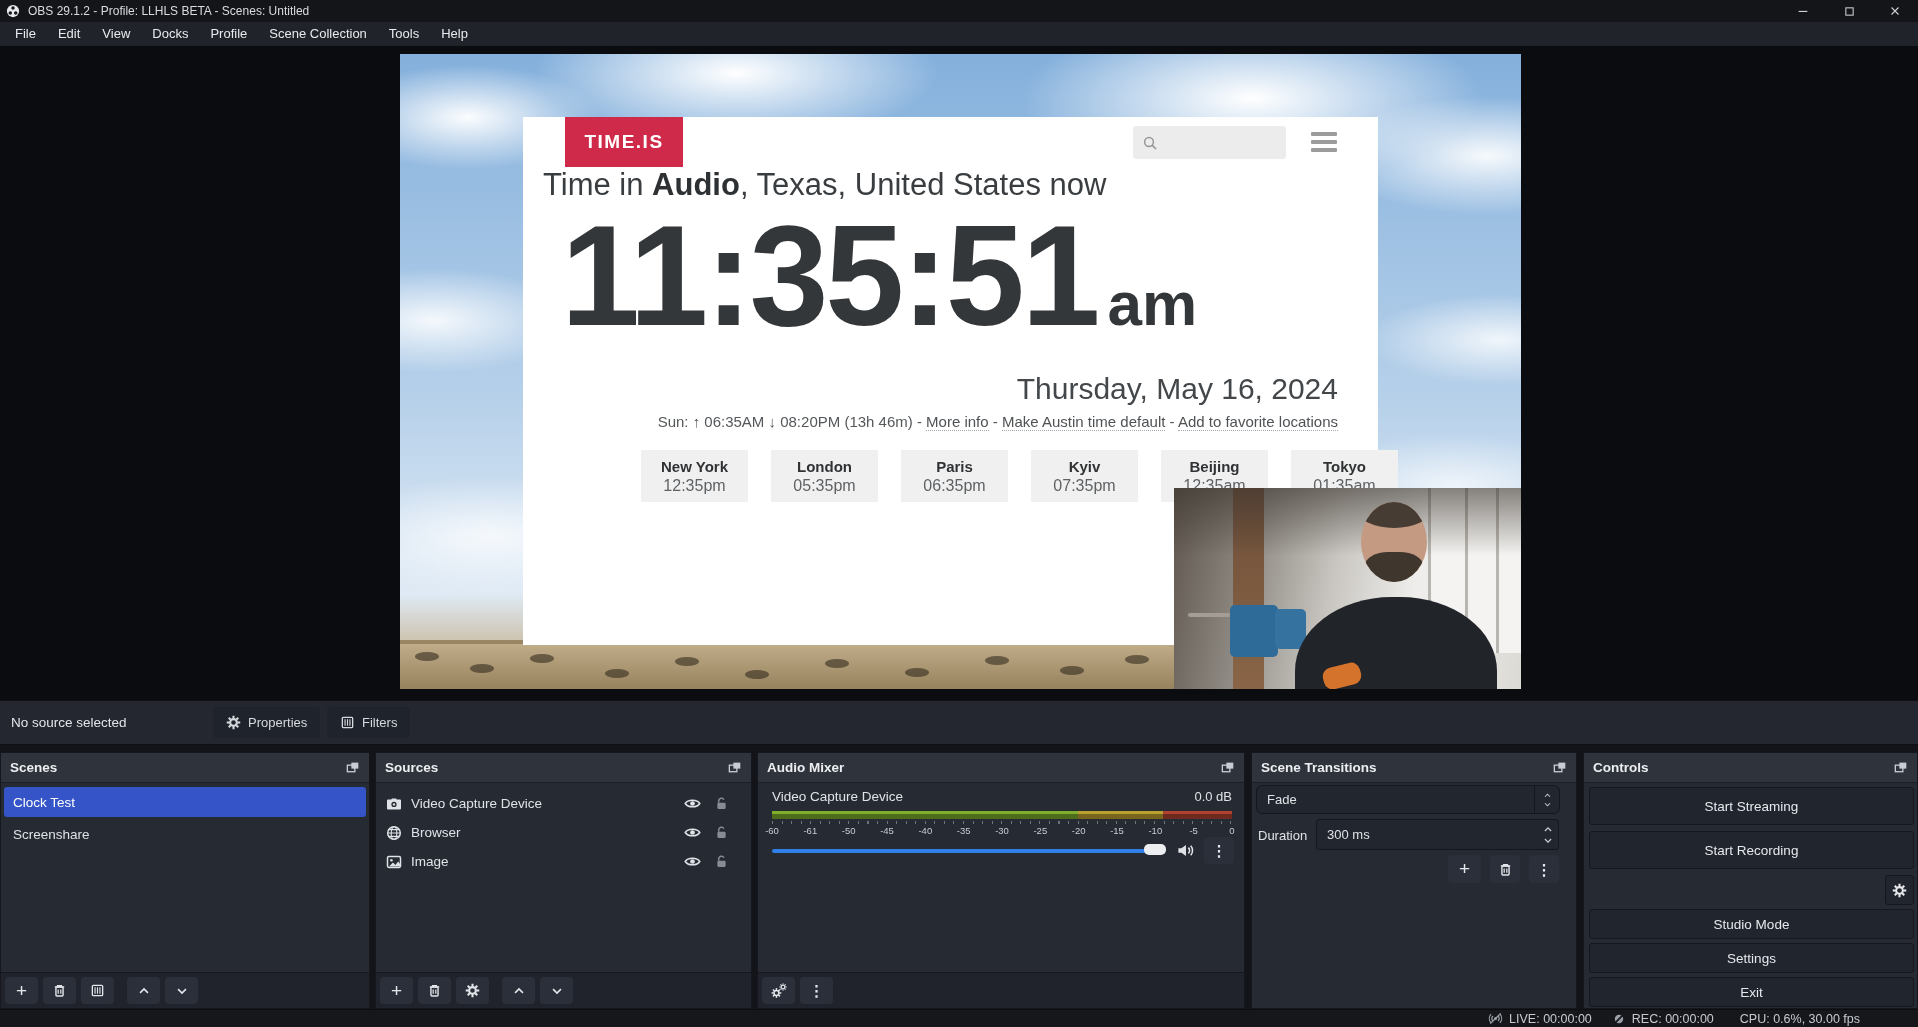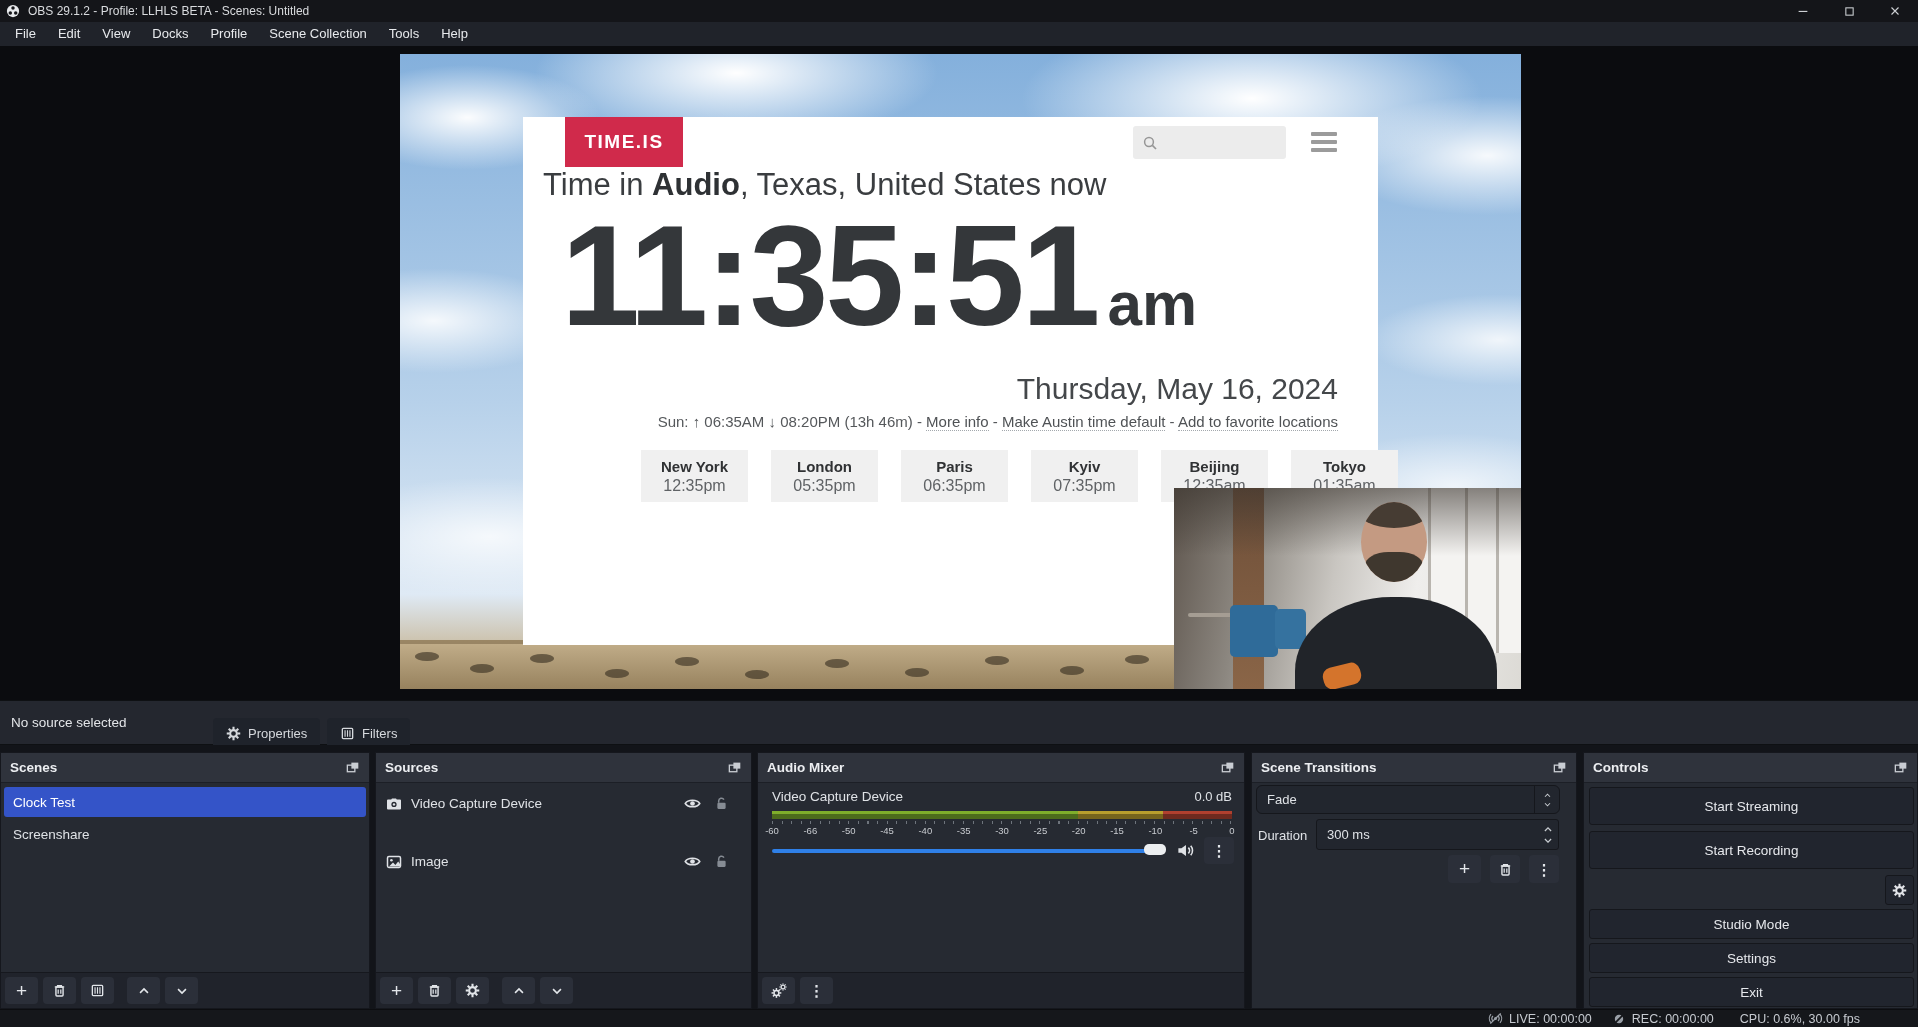--- a/index.html
+++ b/index.html
@@ -68,21 +68,21 @@
   .wc-desk{position:absolute;background:#a59d93;border-radius:2px;}
   .wc-hoodie{position:absolute;left:35%;top:54%;width:58%;height:46%;background:#212429;border-radius:48% 48% 0 0/80% 80% 0 0;}
   .wc-head{position:absolute;left:54%;top:7%;width:66px;height:80px;border-radius:50%;background:#c49a82;overflow:hidden;}
   .wc-hair{position:absolute;left:-6%;top:-14%;width:112%;height:46%;background:#463c33;border-radius:50%;}
   .wc-beard{position:absolute;left:6%;bottom:-4%;width:88%;height:42%;background:#3f372e;border-radius:40% 40% 50% 50%;}
   .wc-orange{position:absolute;left:43%;bottom:2px;width:38px;height:22px;border-radius:9px;background:#d4742c;transform:rotate(-14deg);}
 
   
   .srcbar{position:absolute;left:0;top:700px;width:1918px;height:45px;background:#24272f;border-top:1px solid #0e1013;border-bottom:1px solid #0e1013;box-sizing:border-box;}
   .srcbar-status{position:absolute;left:11px;top:0;line-height:43px;font-size:13.5px;color:#e3e5e8;}
-  .srcbtn{position:absolute;top:17px;height:31px;background:#1f232b;border-radius:4px;display:flex;align-items:center;gap:7px;padding:0 13px;font-size:13px;color:#d6d9dd;}
+  .srcbtn{position:absolute;top:6px;height:31px;background:#1f232b;border-radius:4px;display:flex;align-items:center;gap:7px;padding:0 13px;font-size:13px;color:#d6d9dd;}
 
   
   .docks{position:absolute;left:0;top:745px;width:1918px;height:264px;background:#121419;}
   .panel{position:absolute;top:7px;height:257px;background:#262a32;border:1px solid #15171d;box-sizing:border-box;}
   .panel-h{height:30px;background:#2f333c;display:flex;align-items:center;padding:0 9px;font-size:13.5px;font-weight:bold;color:#eceef1;border-bottom:1px solid #1c1f26;box-sizing:border-box;}
   .dockic{margin-left:auto;color:#c9cdd3;}
   .panel-b{position:relative;height:225px;}
   .ptoolbar{position:absolute;left:0;right:0;bottom:0;height:36px;background:#20232b;border-top:1px solid #16181e;display:flex;align-items:center;padding:0 4px;gap:5px;box-sizing:border-box;}
   .tbtn{width:33px;height:27px;background:#2b2f39;border-radius:4px;display:flex;align-items:center;justify-content:center;color:#e3e6ea;flex:none;}
   .tbtn .txt{font-size:19px;line-height:1;color:#e3e6ea;}
@@ -429,20 +429,34 @@
           <span>Video Capture Device</span>
           <span class="rowics">
             <svg class="ic" width="17" height="17">
                 <use href="#i-eye"></use>
               </svg>
             <svg class="ic lockic" width="15" height="15">
                 <use href="#i-lock"></use>
               </svg>
           </span>
         </div>
+        <div class="source-row" style="top:35px">
+          <svg class="ic" width="16" height="16">
+              <use href="#i-globe"></use>
+            </svg>
+          <span>Browser</span>
+          <span class="rowics">
+            <svg class="ic" width="17" height="17">
+                <use href="#i-eye"></use>
+              </svg>
+            <svg class="ic lockic" width="15" height="15">
+                <use href="#i-lock"></use>
+              </svg>
+          </span>
+        </div>
         <div class="source-row" style="top:64px">
           <svg class="ic" width="16" height="16">
               <use href="#i-image"></use>
             </svg>
           <span>Image</span>
           <span class="rowics">
             <svg class="ic" width="17" height="17">
                 <use href="#i-eye"></use>
               </svg>
             <svg class="ic lockic" width="15" height="15">
@@ -489,21 +503,21 @@
         <span class="mix-name">Video Capture Device</span>
         <span class="mix-db">0.0 dB</span>
         <div class="meter">
           <div class="seg" style="left:0;width:66.5%;background:linear-gradient(to bottom,#7fae2b 0 38%,#4d6c1c 38%)"></div>
           <div class="seg" style="left:66.5%;width:18.5%;background:linear-gradient(to bottom,#b99f2d 0 38%,#77651d 38%)"></div>
           <div class="seg" style="left:85%;width:15%;background:linear-gradient(to bottom,#b0402f 0 38%,#6e2a1f 38%)"></div>
         </div>
         <div class="ticksbar"></div>
         <div class="ticklabels">
           <span style="left:0%">-60</span>
-          <span style="left:8.333%">-66</span>
+          <span style="left:8.333%">-61</span>
           <span style="left:16.667%">-50</span>
           <span style="left:25%">-45</span>
           <span style="left:33.333%">-40</span>
           <span style="left:41.667%">-35</span>
           <span style="left:50%">-30</span>
           <span style="left:58.333%">-25</span>
           <span style="left:66.667%">-20</span>
           <span style="left:75%">-15</span>
           <span style="left:83.333%">-10</span>
           <span style="left:91.667%">-5</span>

